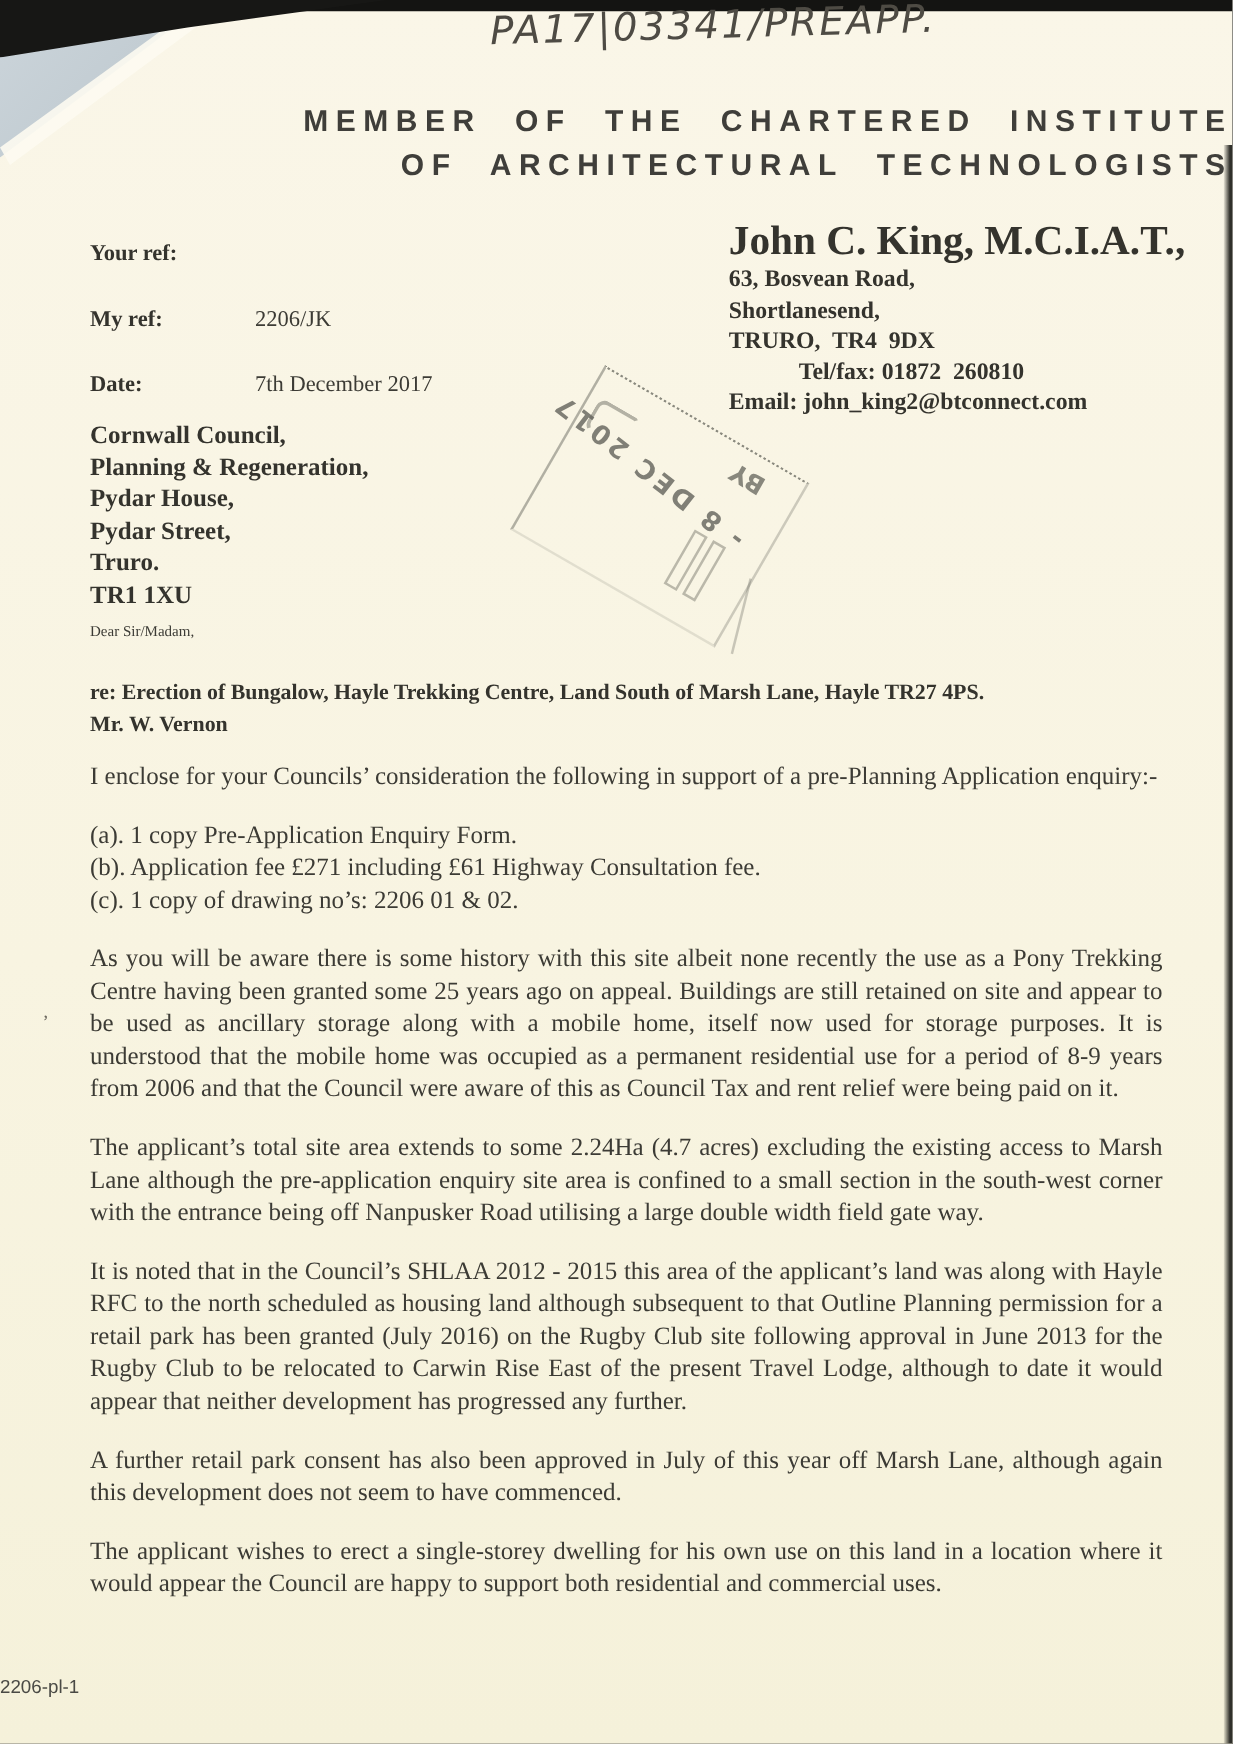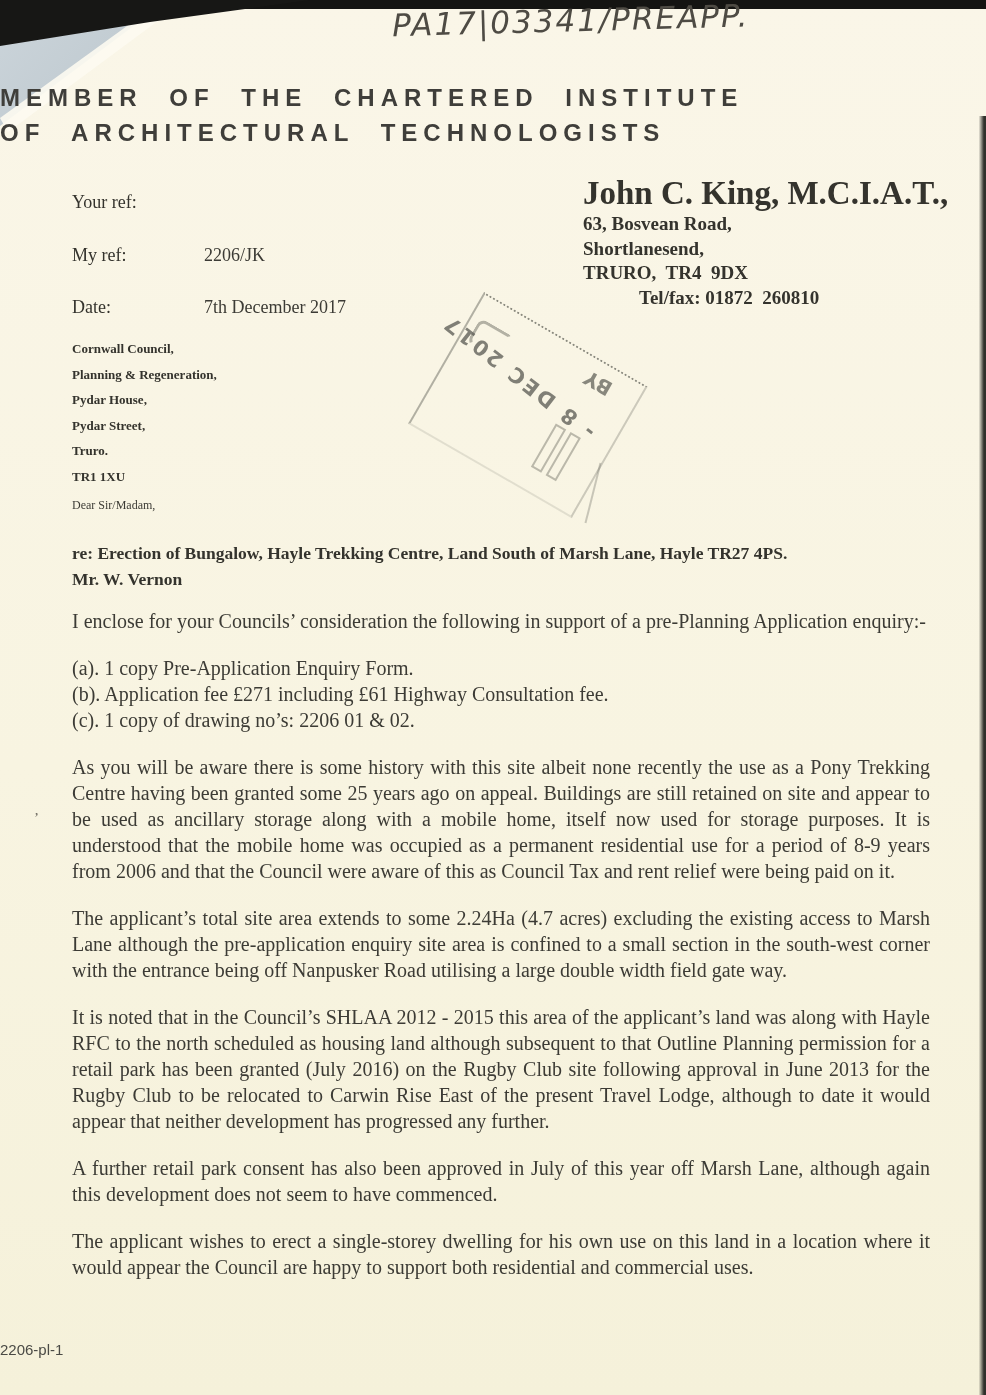--- a/index.html
+++ b/index.html
@@ -24,34 +24,34 @@
   .scan-right-edge{position:absolute;right:0;top:116px;width:7px;height:1279px;
     background:linear-gradient(to right,rgba(44,44,40,0.08),#30302b 70%);}
   
   .handwriting{
     position:absolute;left:392px;top:2px;width:380px;
     font-family:"DejaVu Sans",sans-serif;font-style:italic;
     font-size:31px;letter-spacing:2px;color:#4e4b44;
     transform:rotate(-1.6deg);white-space:nowrap;
   }
   
-  .letterhead{position:absolute;left:0;top:80px;width:100%;text-align:left;
+  .letterhead{position:absolute;left:0;top:80px;width:100%;text-align:right;
     font-family:"Liberation Sans","DejaVu Sans",sans-serif;font-weight:bold;
     font-size:24px;letter-spacing:6px;word-spacing:14px;line-height:35px;color:#3f3e3a;}
   
-  .ref-label{position:absolute;left:72px;font-weight:normal;font-size:18px;color:#34332d;}
+  .ref-label{position:absolute;left:72px;font-weight:bold;font-size:18px;color:#34332d;}
   .ref-value{position:absolute;left:204px;font-size:18px;white-space:pre-wrap;}
   
   .sender{position:absolute;left:583px;top:178px;width:370px;color:#34332d;}
   .sender-name{font-weight:bold;font-size:33px;line-height:30px;margin-bottom:4px;}
   .sender-line{font-weight:bold;font-size:19px;line-height:24.5px;white-space:pre-wrap;}
   .sender-line.indent{padding-left:56px;}
   
   .recipient{position:absolute;left:72px;top:336px;}
-  .recipient-line{font-weight:bold;font-size:13px;line-height:25.5px;color:#34332d;}
+  .recipient-line{font-weight:bold;font-size:20px;line-height:25.5px;color:#34332d;}
   
   .stamp{position:absolute;left:484px;top:292px;width:185px;height:148px;
     transform:rotate(30deg);transform-origin:0 0;
     border:2px solid rgba(120,120,110,.55);
     border-top:2px dotted rgba(120,120,110,.85);
     border-bottom-color:rgba(120,120,110,.18);
     border-right-color:rgba(120,120,110,.35);}
   .stamp-date{position:absolute;left:4px;top:44px;width:160px;text-align:center;
     transform:rotate(188deg);
     font-family:"DejaVu Sans",sans-serif;font-weight:bold;font-size:21px;
@@ -106,20 +106,21 @@
   <div class="ref-value" style="top:245px">2206/JK</div>
   <div class="ref-label" style="top:297px">Date:</div>
   <div class="ref-value" style="top:297px">7th December 2017</div>
 
   <div class="sender">
     <div class="sender-name">John C. King, M.C.I.A.T.,</div>
     <div class="sender-line">63, Bosvean Road,</div>
     <div class="sender-line">Shortlanesend,</div>
     <div class="sender-line">TRURO,  TR4  9DX</div>
     <div class="sender-line indent">Tel/fax: 01872  260810</div>
+    <div class="sender-line">Email: john_king2@btconnect.com</div>
   </div>
 
   <div class="stamp">
     <div class="stamp-corner-shape"></div>
     <div class="stamp-date">- 8 DEC 2017</div>
     <div class="stamp-by">BY</div>
     <div class="stamp-bars"><i></i><i></i></div>
   </div>
   <div class="stamp-tail"></div>
 

